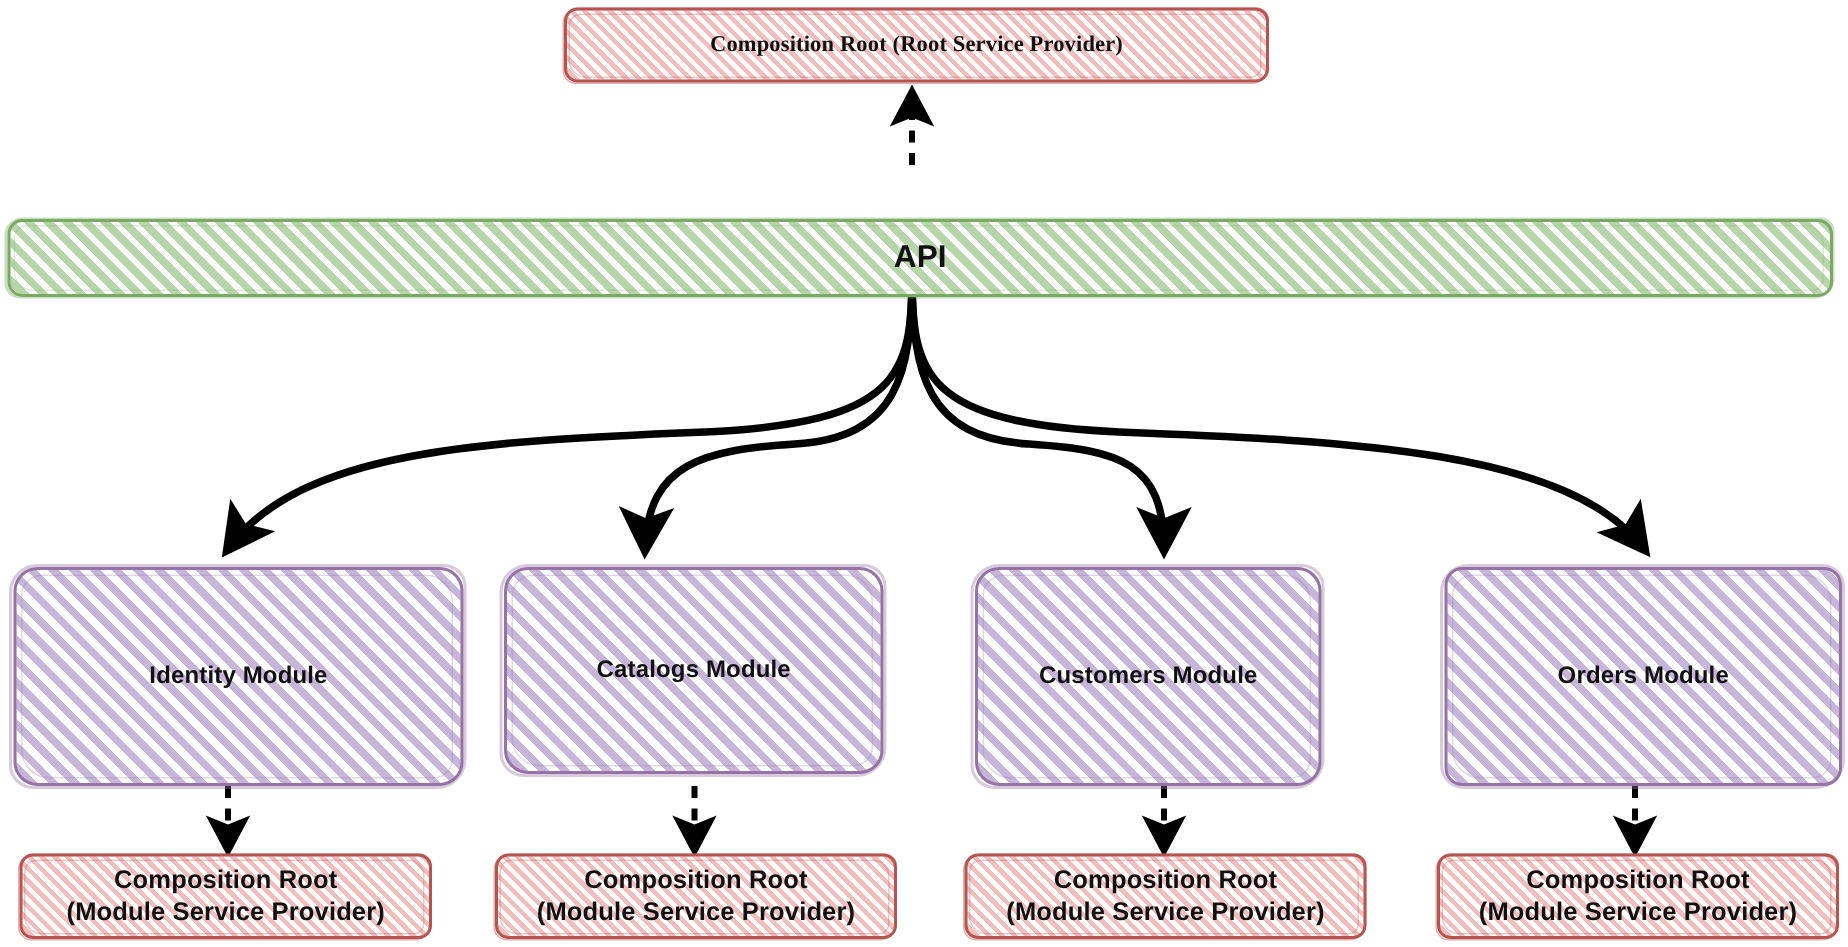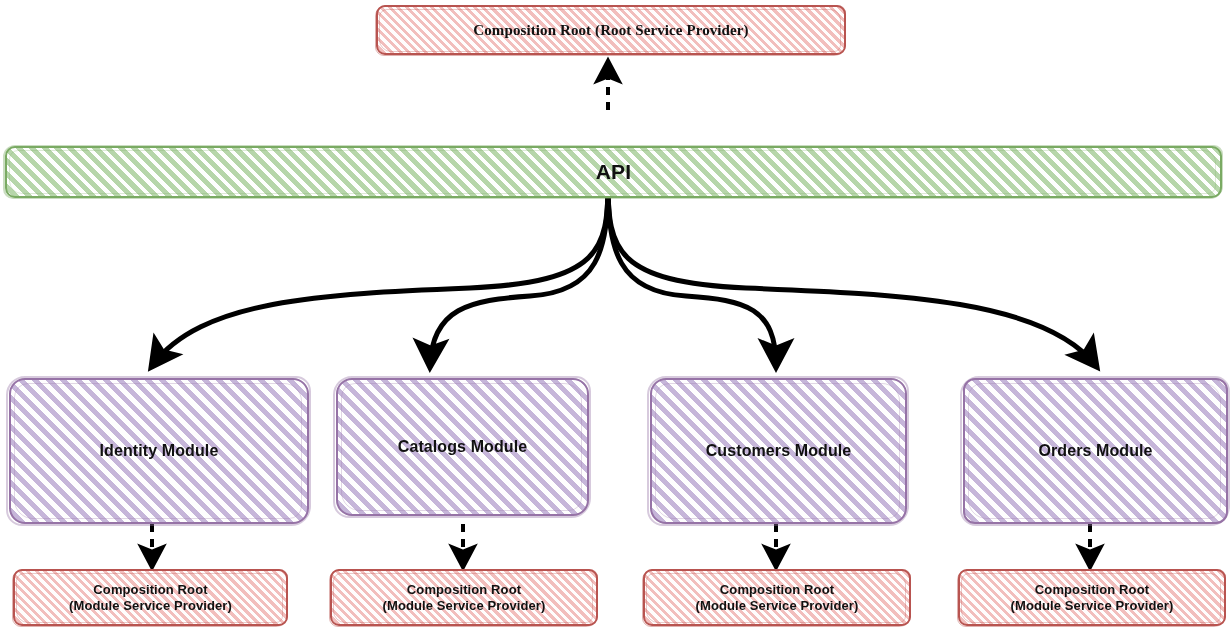--- a/index.html
+++ b/index.html
@@ -116,21 +116,21 @@
   .node-purple::after {
     left: 3px; top: 3px; right: 5px; bottom: 3px;
     border: 1.5px solid rgba(150,115,166,0.28);
     border-radius: 14px 18px 13px 19px;
   }
 
   
   .fs-root   { font-size: 15px; font-family: Liberation Serif, serif; }
   .fs-api    { font-size: 21px; }
   .fs-module { font-size: 16px; }
-  .fs-sub    { font-size: 13px; }
+  .fs-sub    { font-size: 17px; }
 </style>
 </head>
 <body>
 
 <svg id="diagram-canvas" viewBox="0 0 1232 631" xmlns="http://www.w3.org/2000/svg">
   <defs>
     <marker id="arrow-solid" markerWidth="9" markerHeight="9" refX="6.2" refY="4.5" orient="auto" markerUnits="strokeWidth">
       <path d="M0.6,0.8 L7.6,4.5 L0.6,8.2 L2.1,4.5 Z" fill="#000000"></path>
     </marker>
     <marker id="arrow-dashed" markerWidth="9" markerHeight="9" refX="6.2" refY="4.5" orient="auto" markerUnits="strokeWidth">
@@ -163,21 +163,21 @@
 </div>
 
 <div class="node node-purple" style="left:9px; top:378px; width:300px; height:146px;">
   <span class="node-label fs-module">Identity Module</span>
 </div>
 
 <div class="node node-purple" style="left:336px; top:378px; width:253px; height:138px;">
   <span class="node-label fs-module">Catalogs Module</span>
 </div>
 
-<div class="node node-purple" style="left:650px; top:378px; width:257px; height:146px;">
+<div class="node node-purple" style="left:650px; top:378px; width:231px; height:146px;">
   <span class="node-label fs-module">Customers Module</span>
 </div>
 
 <div class="node node-purple" style="left:963px; top:378px; width:265px; height:146px;border-radius:12px;">
   <span class="node-label fs-module">Orders Module</span>
 </div>
 
 <div class="node node-red" style="left:13px; top:569px; width:275px; height:57px;">
   <span class="node-label fs-sub">Composition Root
 (Module Service Provider)</span>

